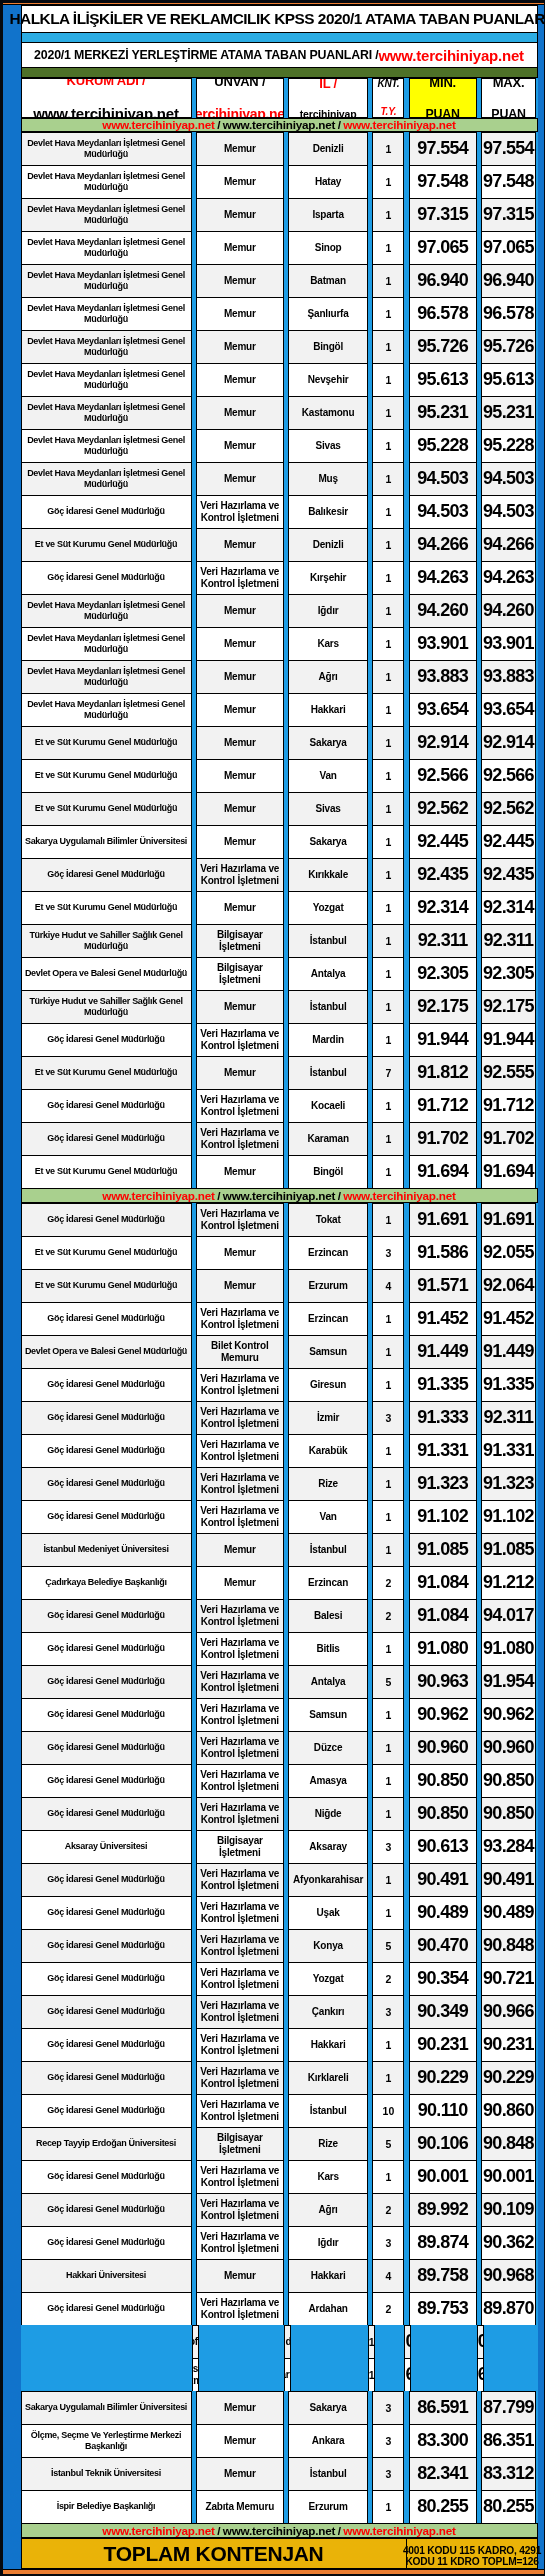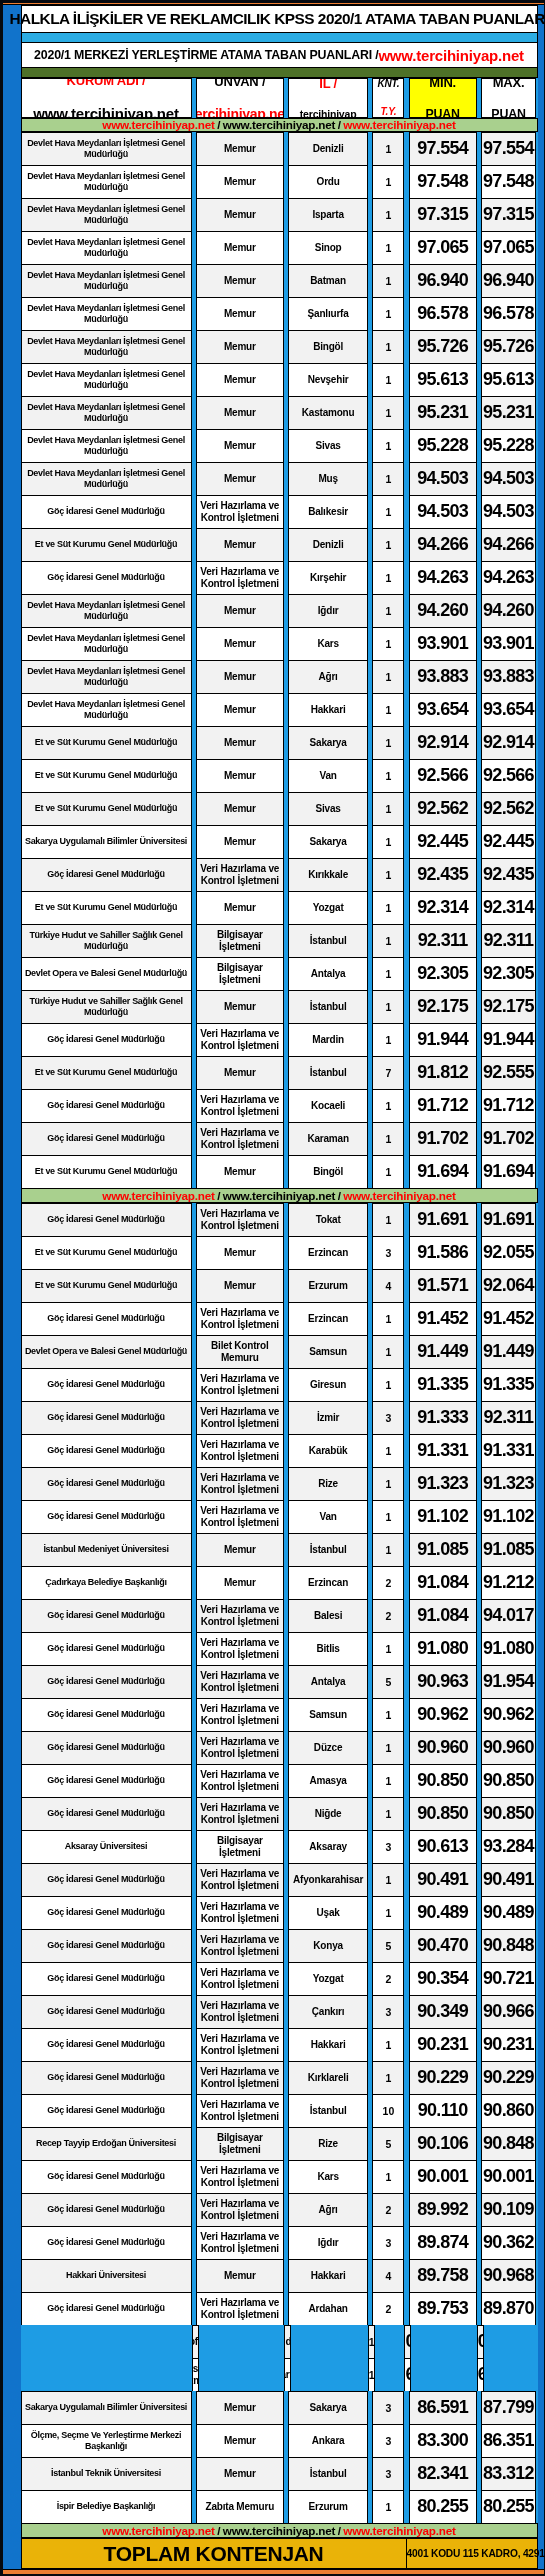--- a/index.html
+++ b/index.html
@@ -57,21 +57,21 @@
   .drow.shade .cell{background:var(--shade);}
   .drow.plain .cell{background:#fff;}
   .cell.kurum{font-size:9px;letter-spacing:-0.3px;line-height:1.25;}
   .cell.unvan{font-size:10px;letter-spacing:-0.2px;line-height:1.2;}
   .cell.il{font-size:10px;letter-spacing:-0.2px;}
   .cell.knt{font-size:10.5px;}
   .cell.min,.cell.max{font-size:18px;letter-spacing:-0.7px;}
 
   .footer-row{height:31px;display:grid;grid-template-columns:384px 132px;background:#eab308;border:1.9px solid #000;}
   .footer-left{display:flex;align-items:center;justify-content:center;font-size:21px;letter-spacing:-0.3px;}
-  .footer-right{border-left:1.9px solid #000;display:flex;flex-direction:row;align-items:center;justify-content:flex-start;line-height:1.15;}
+  .footer-right{border-left:1.9px solid #000;display:flex;flex-direction:column;align-items:center;justify-content:flex-end;line-height:1.15;}
   .footer-right div{font-size:10.2px;letter-spacing:-0.2px;white-space:nowrap;}
 </style>
 </head>
 <body>
 
 <div class="frame">
   <div class="bar-orange-top"></div>
 
   <div class="content">
     <div class="title-box">
@@ -156,21 +156,21 @@
         <div class="grid-row drow plain">
           <div class="cell kurum">
             <span>Devlet Hava Meydanları İşletmesi Genel Müdürlüğü</span>
           </div>
           <div class="vsep"></div>
           <div class="cell unvan">
             <span>Memur</span>
           </div>
           <div class="vsep"></div>
           <div class="cell il">
-            <span>Ordu</span>
+            <span>Hatay</span>
           </div>
           <div class="vsep"></div>
           <div class="cell knt">
             <span>1</span>
           </div>
           <div class="vsep"></div>
           <div class="cell min">
             <span>97.548</span>
           </div>
           <div class="vsep"></div>

